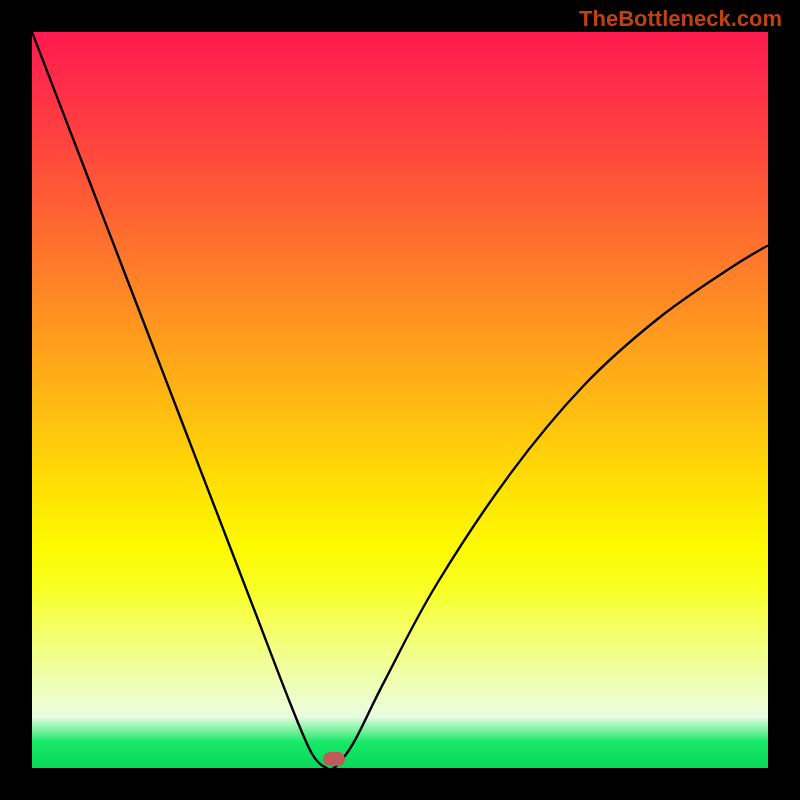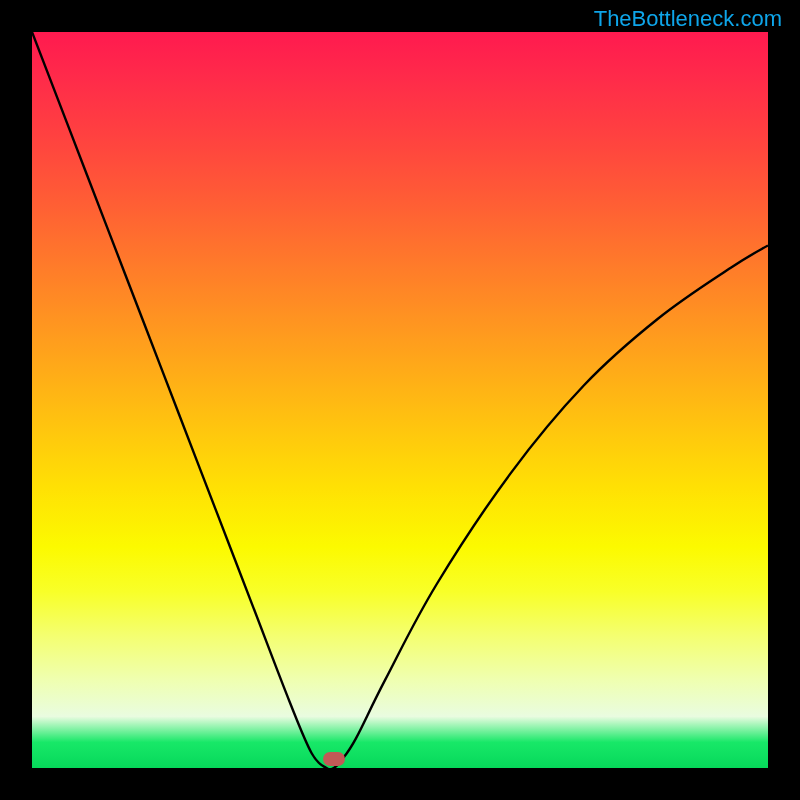--- a/index.html
+++ b/index.html
@@ -8,23 +8,23 @@
   width: 800px;
   height: 800px;
   background: #000;
   position: relative;
   font-family: Arial, sans-serif;
 }
 .watermark {
   position: absolute;
   top: 6px;
   right: 18px;
-  color: #0ea5e9;
+  color: #c2410c;
   font-size: 22px;
-  font-weight: 400;
+  font-weight: 700;
   z-index: 10;
 }
 .plot-area {
   position: absolute;
   left: 32px;
   top: 32px;
   width: 736px;
   height: 736px;
   background: linear-gradient(to bottom,
     #ff1a4f 0%,

